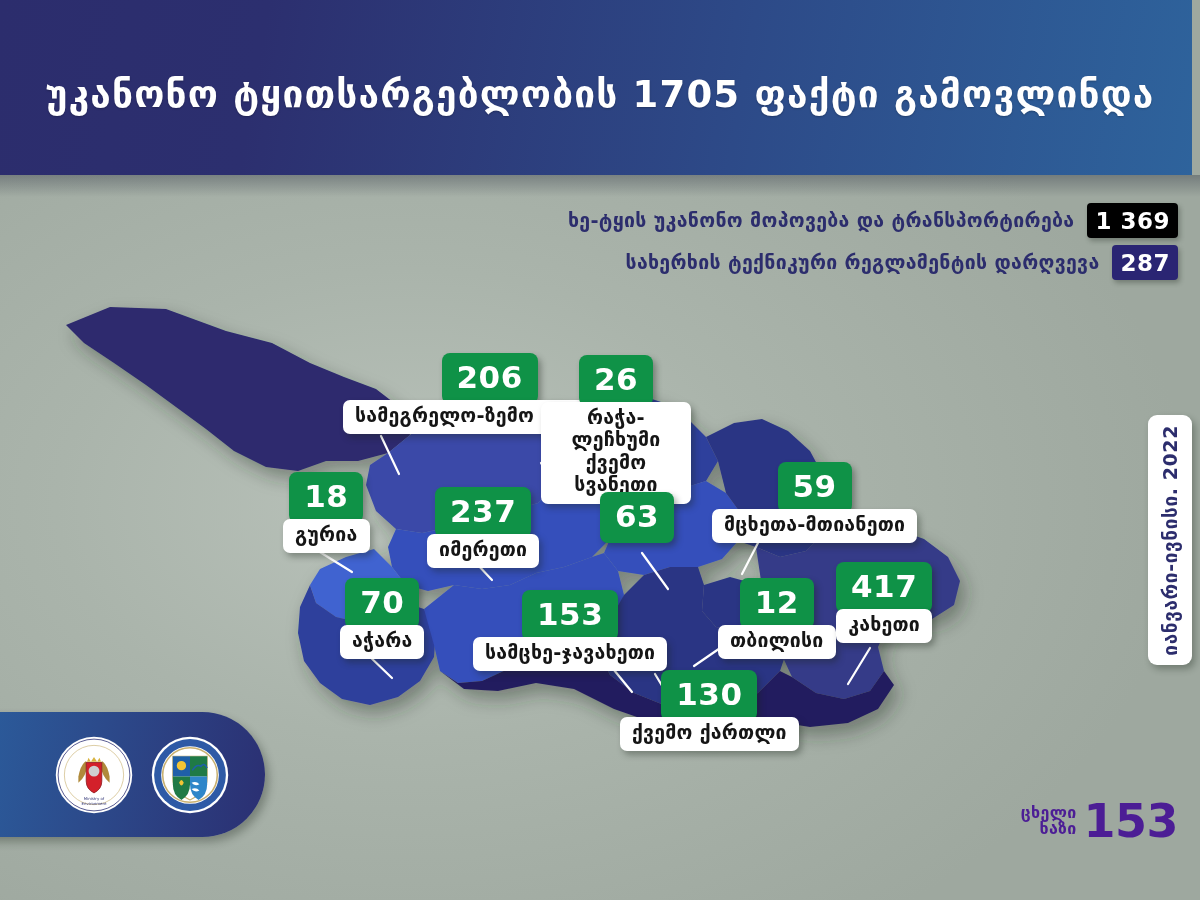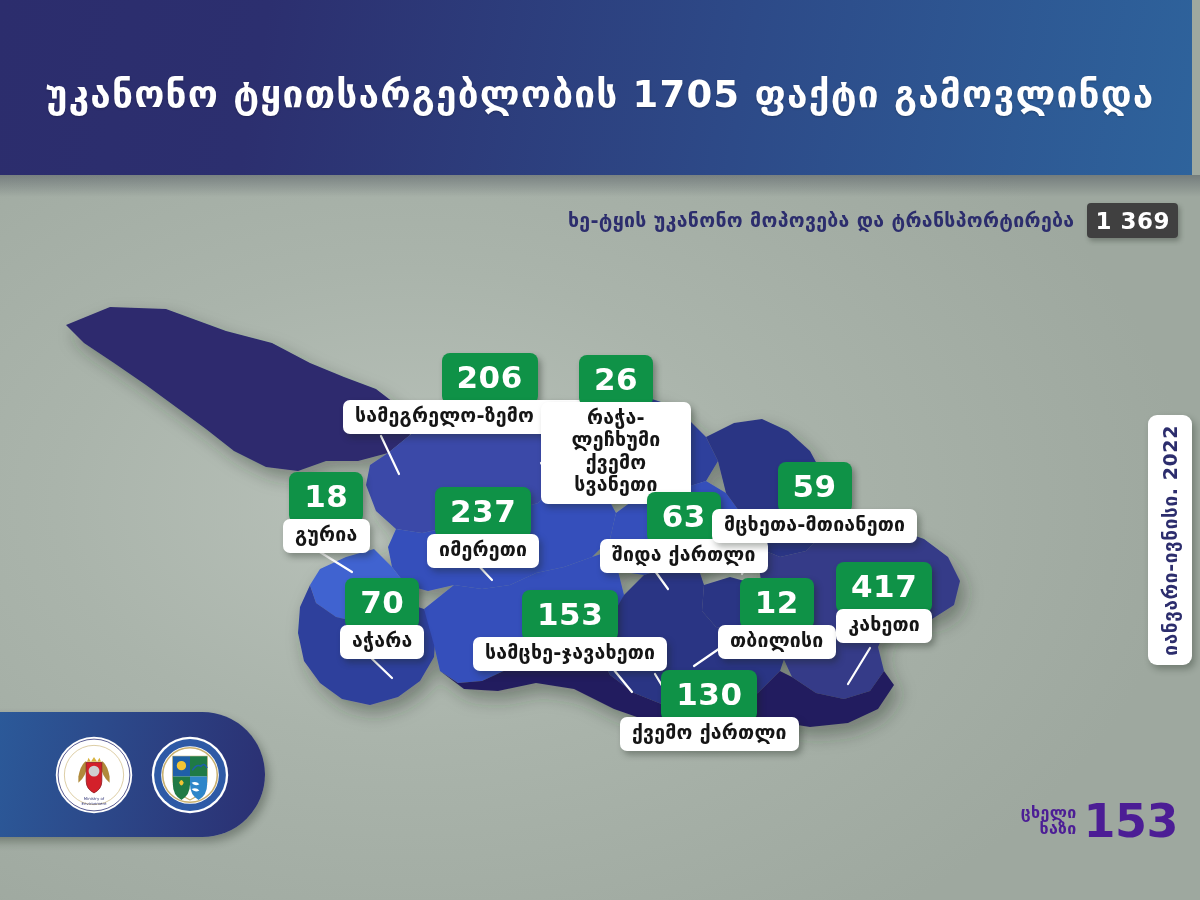--- a/index.html
+++ b/index.html
@@ -45,21 +45,21 @@
     color:#2c2d6d; font-size:19.5px; font-weight:700; white-space:nowrap;
     letter-spacing:.3px;
   }
   .legend-badge {
     min-width:62px; height:35px; border-radius:4px;
     display:flex; align-items:center; justify-content:center;
     color:#fff; font-size:23px; font-weight:700; letter-spacing:.5px;
     padding:0 8px;
     box-shadow:2px 3px 5px rgba(30,40,30,.33);
   }
-  .lg-green { background:#404040;text-align:right; }
+  .lg-green { background:#000000;text-align:right; }
   .lg-navy  { background:#2a2573; }
   .lg-red   { background:#8f2428; }
   
   #map-wrap {
     position:absolute; left:58px; top:285px; width:1020px; height:520px; z-index:2;
   }
   #map-svg { width:100%; height:100%; display:block; }
   
   .marker { position:absolute; z-index:4; }
   .num-chip {
@@ -123,20 +123,24 @@
   <div id="title">უკანონო ტყითსარგებლობის 1705 ფაქტი გამოვლინდა</div>
 </div>
 
 <div id="legend">
 
   <div class="legend-row">
     <span class="legend-label">ხე-ტყის უკანონო მოპოვება და ტრანსპორტირება</span>
     <span class="legend-badge lg-green">1 369</span>
   </div>
 
+  <div class="legend-row">
+    <span class="legend-label">სახერხის ტექნიკური რეგლამენტის დარღვევა</span>
+    <span class="legend-badge lg-navy">287</span>
+  </div>
 
 
 </div>
 
 <div id="map-wrap">
   <svg id="map-svg" viewBox="0 0 1020 520" xmlns="http://www.w3.org/2000/svg">
     <defs>
       <filter id="mapshadow" x="-12%" y="-12%" width="130%" height="136%">
         <feDropShadow dx="6" dy="9" stdDeviation="9" flood-color="#27302a" flood-opacity="0.40"></feDropShadow>
       </filter>
@@ -241,21 +245,20 @@
 <div class="marker" style="left:427px;top:487px;">
   <div style="display:flex;flex-direction:column;align-items:center;">
     <span class="num-chip">237</span>
     <span class="name-chip" style="margin-top:-4px;">იმერეთი</span>
   </div>
 </div>
 
 <div class="marker" style="left:600px;top:492px;">
   <div style="display:flex;flex-direction:column;align-items:center;">
     <span class="num-chip">63</span>
-    <span class="name-chip" style="margin-top:-4px;">შიდა ქართლი</span>
   </div>
 </div>
 
 <div class="marker" style="left:712px;top:462px;">
   <div style="display:flex;flex-direction:column;align-items:center;">
     <span class="num-chip">59</span>
     <span class="name-chip" style="margin-top:-4px;">მცხეთა-მთიანეთი</span>
   </div>
 </div>
 

